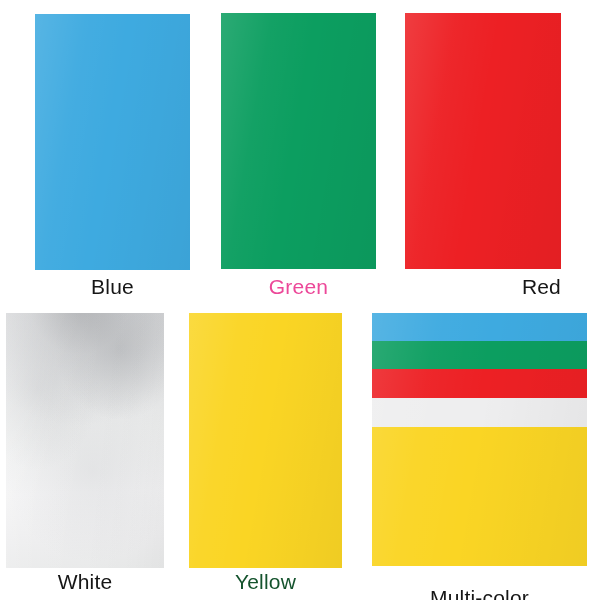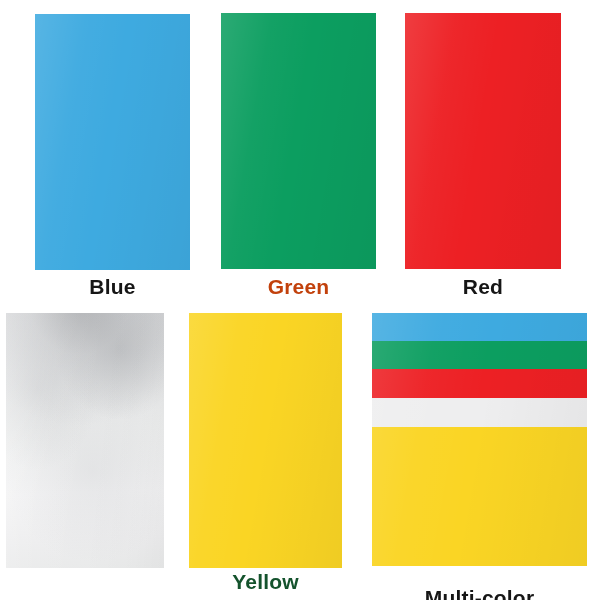--- a/index.html
+++ b/index.html
@@ -72,51 +72,52 @@
   .swatch-multi { background: #ffffff; }
   .stripe {
     position: absolute;
     left: 0;
     width: 100%;
   }
 
   .swatch-label {
     position: absolute;
     text-align: center;
-    font-weight: bold;
+    font-weight: normal;
     font-size: 21px;
     line-height: 26px;
     letter-spacing: 0.2px;
     color: #161616;
     white-space: nowrap;
   }
 </style>
 </head>
 <body style="background: rgb(255, 255, 255);">
 
 <div id="board">
 
   <div class="swatch-cell" style="left: 35px; top: 14px; width: 155px; height: 256px;">
     <div class="swatch swatch-blue"></div>
   </div>
   <div class="swatch-label" style="left: 35px; top: 274px; width: 155px; color: rgb(22, 22, 22);">Blue</div>
 
   <div class="swatch-cell" style="left: 221px; top: 13px; width: 155px; height: 256px;">
     <div class="swatch swatch-green"></div>
   </div>
-  <div class="swatch-label" style="left: 221px; top: 274px; width: 155px; color: #c2410c;">Green</div>
+  <div class="swatch-label" style="left: 221px; top: 274px; width: 155px; color: #ec4899;">Green</div>
 
   <div class="swatch-cell" style="left: 405px; top: 13px; width: 156px; height: 256px;">
     <div class="swatch swatch-red"></div>
   </div>
-  <div class="swatch-label" style="left: 405px; top: 274px; width: 156px; color: rgb(22, 22, 22);">Red</div>
+  <div class="swatch-label" style="left: 405px; top: 274px; width: 156px; color: rgb(22, 22, 22); text-align: right;">Red</div>
 
   <div class="swatch-cell" style="left: 6px; top: 313px; width: 158px; height: 255px;">
     <div class="swatch swatch-white"></div>
   </div>
+  <div class="swatch-label" style="left: 6px; top: 569px; width: 158px; color: rgb(22, 22, 22);">White</div>
 
   <div class="swatch-cell" style="left: 189px; top: 313px; width: 153px; height: 255px;">
     <div class="swatch swatch-yellow"></div>
   </div>
   <div class="swatch-label" style="left: 189px; top: 569px; width: 153px; color: #14532d;">Yellow</div>
 
   <div class="swatch-cell" style="left: 372px; top: 313px; width: 215px; height: 253px;">
     <div class="swatch swatch-multi">
         <div class="stripe" style="top: 0px; height: 28px; background: rgb(62, 170, 224);"></div>
         <div class="stripe" style="top: 28px; height: 28px; background: rgb(12, 158, 96);"></div>

